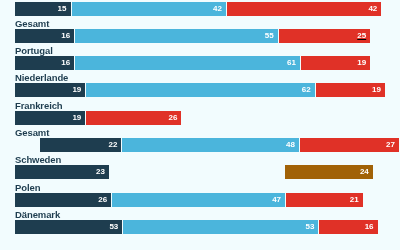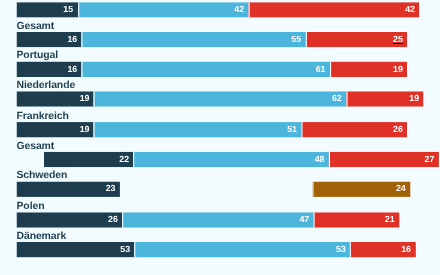--- a/index.html
+++ b/index.html
@@ -132,23 +132,20 @@
           <span class="seg-val">19</span>
         </div>
       </div>
     </div>
     <div class="row" style="top: 99.7px; height: 25px;">
       <div class="row-label">Frankreich</div>
       <div class="bar-track" style="top: 11px;">
         <div class="seg seg-navy" style="width: 70.3px; background: rgb(30, 61, 79);">
           <span class="seg-val">19</span>
         </div>
-        <div class="seg seg-blue" style="width: 188.7px; background: rgb(75, 181, 220);">
-          <span class="seg-val">51</span>
-        </div>
         <div class="seg seg-red" style="width: 96.2px; background: rgb(224, 49, 39);">
           <span class="seg-val">26</span>
         </div>
       </div>
     </div>
     <div class="row" style="top: 127px; height: 25px;">
       <div class="row-label">Gesamt</div>
       <div class="bar-track" style="top: 11px; padding-left: 25px;">
         <div class="seg seg-navy" style="width: 81.4px; background: rgb(30, 61, 79);">
           <span class="seg-val">22</span>

